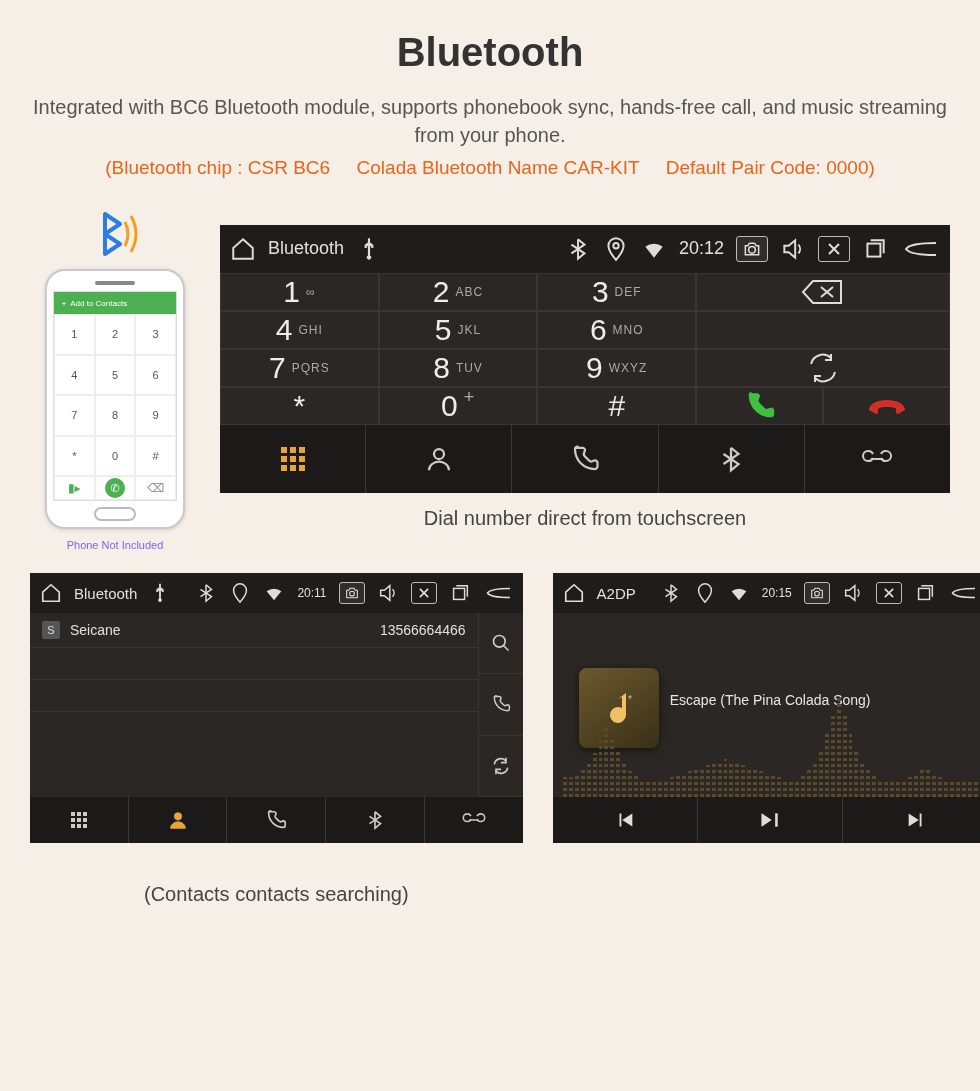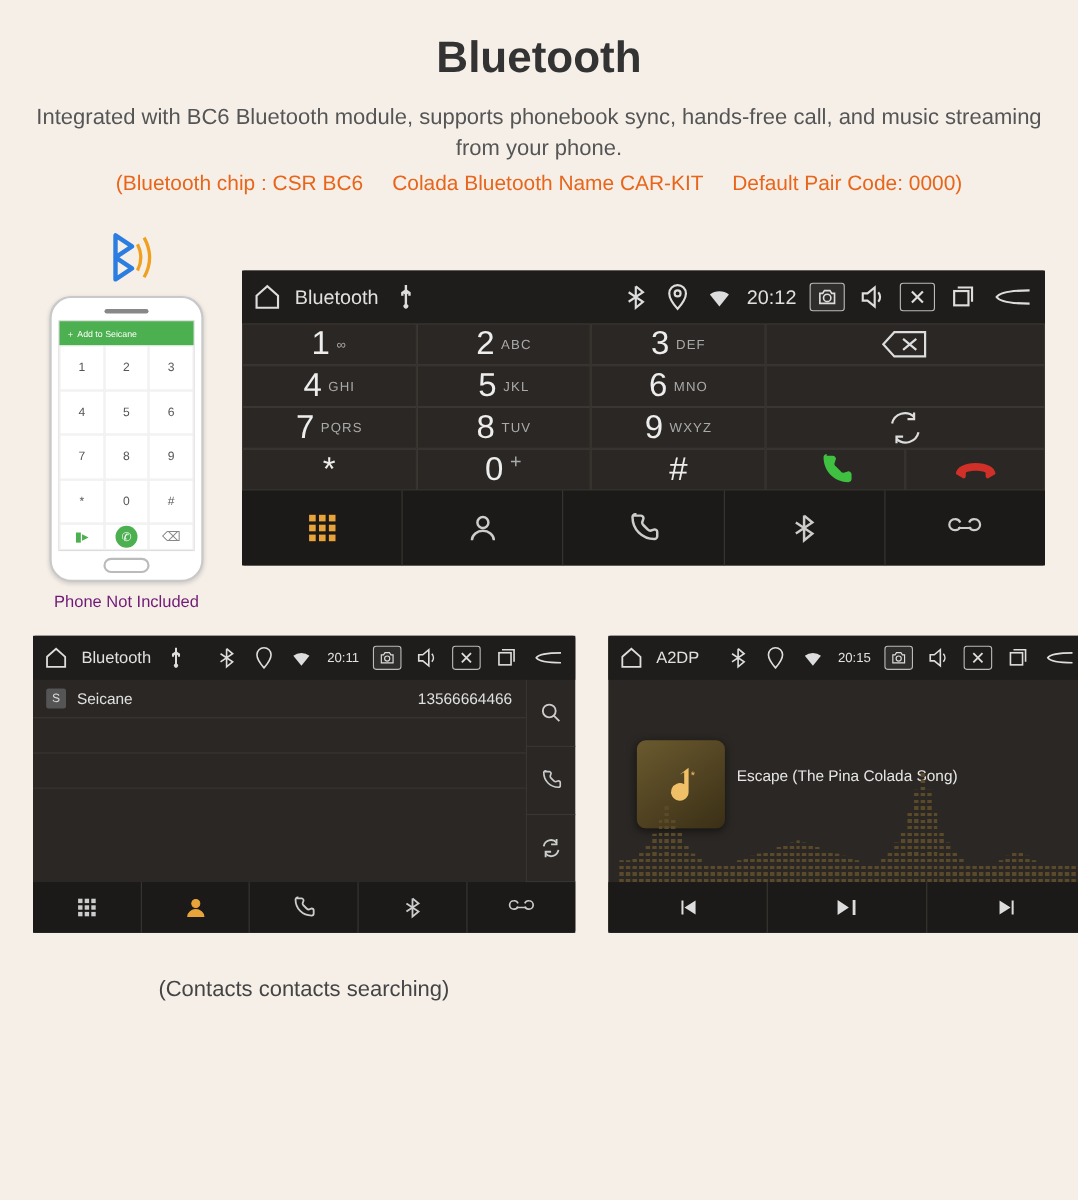--- a/index.html
+++ b/index.html
@@ -26,21 +26,21 @@
     box-shadow: 0 1px 4px rgba(0,0,0,.15);
   }
   .phone-speaker { width: 40px; height: 4px; background: #888; border-radius: 2px; margin: 2px 0 6px; }
   .phone-screen { width: 100%; flex: 1; background: #fff; border: 1px solid #ddd; display:flex; flex-direction:column; }
   .phone-top { height: 22px; background: #4caf50; color: #fff; font-size: 8px; display:flex; align-items:center; padding-left: 6px; }
   .phone-grid { flex:1; display:grid; grid-template-columns: repeat(3,1fr); grid-template-rows: repeat(4,1fr); }
   .phone-grid div { border: .5px solid #eee; display:flex; align-items:center; justify-content:center; font-size: 11px; color:#555; }
   .phone-bottom-row { height: 24px; display:flex; }
   .phone-bottom-row div { flex:1; border:.5px solid #eee; display:flex; align-items:center; justify-content:center; font-size:12px; }
   .phone-home { width: 42px; height: 14px; border: 2px solid #bbb; border-radius: 8px; margin-top: 6px; }
-  .pni { color:#701a75; font-size:15px; margin-top:10px; text-align:center; }
+  .pni { color:#8b5cf6; font-size:11px; margin-top:10px; text-align:center; }
 
   
   .hu { background: #2a2724; border-radius: 2px; color: #e0e0e0; display:flex; flex-direction:column; }
   .hu .statusbar { height: 40px; display:flex; align-items:center; padding: 0 10px; gap: 12px; font-size: 15px; background:#1f1d1b; }
   .hu.large .statusbar { height: 48px; font-size: 18px; }
   .statusbar .title-app { font-weight: 500; }
   .statusbar .spacer { flex:1; }
   .status-ico { display:inline-flex; align-items:center; justify-content:center; width:22px; height:22px; }
   .hu.large .status-ico { width:26px; height:26px; }
   .status-ico.boxed { border:1.5px solid #bbb; border-radius:3px; width:26px; height:22px; }
@@ -106,21 +106,21 @@
 <div class="row-top">
   <div class="phone-col">
     <svg class="bt-signal" viewBox="0 0 60 60">
       <path d="M20 10 L20 50 L35 40 L20 30 L35 20 Z" fill="none" stroke="#2b7de0" stroke-width="4" stroke-linejoin="round"></path>
       <path d="M40 18 Q46 30 40 42" fill="none" stroke="#f0a020" stroke-width="3"></path>
       <path d="M46 12 Q56 30 46 48" fill="none" stroke="#f0a020" stroke-width="3"></path>
     </svg>
     <div class="phone-mock">
       <div class="phone-speaker"></div>
       <div class="phone-screen">
-        <div class="phone-top"><span>＋</span>&nbsp;<span>Add to Seicane</span></div>
+        <div class="phone-top"><span>＋</span>&nbsp;<span>Add to Contacts</span></div>
         <div class="phone-grid">
           <div>1</div>
             <div>2</div>
             <div>3</div>
           <div>4</div>
             <div>5</div>
             <div>6</div>
           <div>7</div>
             <div>8</div>
             <div>9</div>
@@ -313,20 +313,21 @@
           </div>
         <div class="nav-item">
             <svg width="34" height="30" viewBox="0 0 34 24" fill="none" stroke="#ccc" stroke-width="2">
               <path d="M13 7a5 5 0 00-5-3 5 5 0 000 10 5 5 0 005-3"></path>
               <path d="M21 7a5 5 0 015-3 5 5 0 010 10 5 5 0 01-5-3"></path>
               <path d="M11 12h12"></path>
             </svg>
           </div>
       </div>
     </div>
+    <div class="caption">Dial number direct from touchscreen</div>
   </div>
 </div>
 
 <div class="row-bottom">
 
   <div class="col">
     <div class="hu small">
       <div class="statusbar">
         <span class="status-ico">
             <svg viewBox="0 0 24 24" fill="none" stroke="#ddd" stroke-width="1.8">

